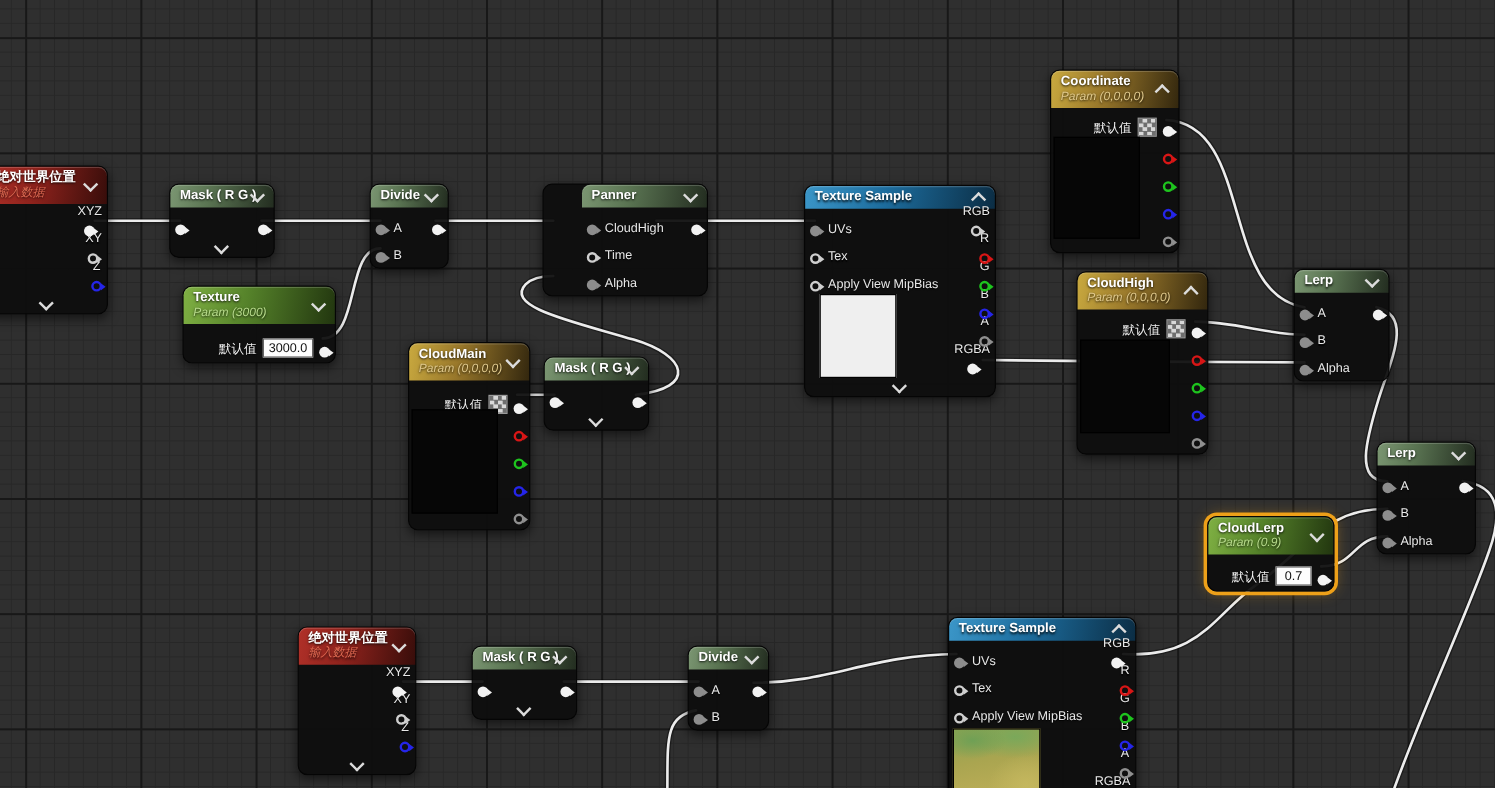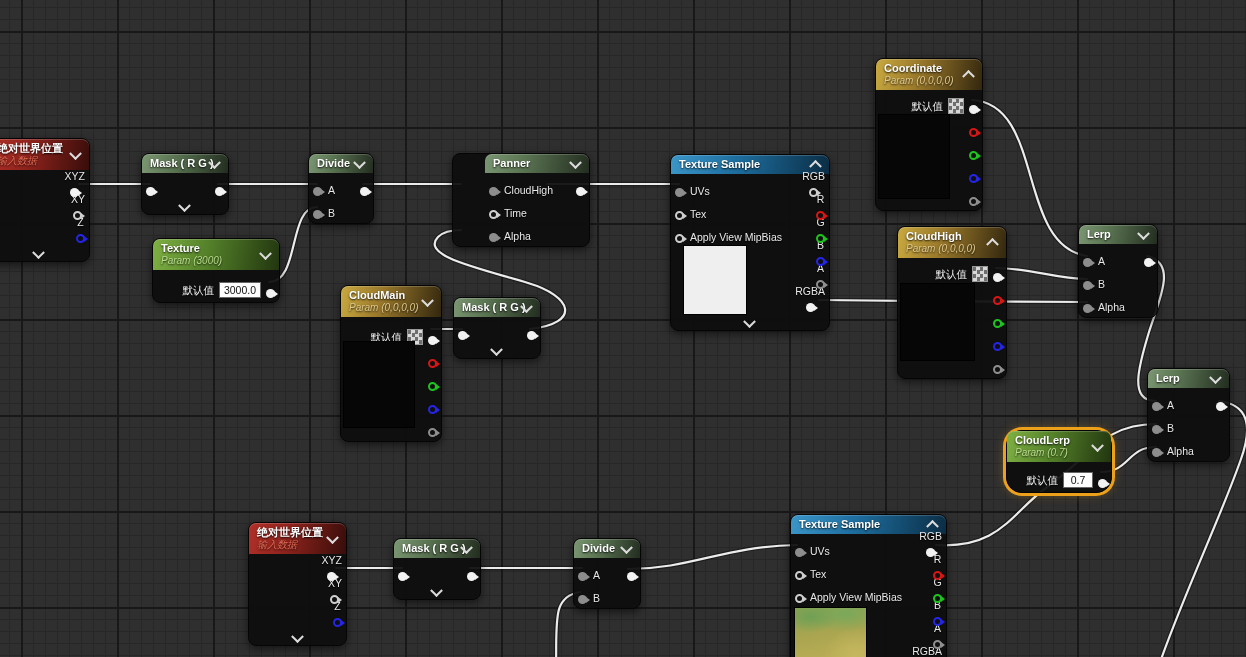--- a/index.html
+++ b/index.html
@@ -439,24 +439,24 @@
         <div class="row">
           <span class="pin p-gf"></span>
           <span class="plbl">B</span>
         </div>
         <div class="row">
           <span class="pin p-gf"></span>
           <span class="plbl">Alpha</span>
         </div>
       </div>
     </div>
-    <div class="node gparam selected" style="left: 1006px; top: 430px; width: 104px; border-radius: 16px;">
+    <div class="node gparam selected" style="left: 1006px; top: 430px; width: 104px;">
       <div class="hdr">
         <div class="title">CloudLerp</div>
-        <div class="subtitle">Param (0.7)</div>
+        <div class="subtitle">Param (0.9)</div>
         <span class="chev ch-d"></span>
       </div>
       <div class="body" style="padding-top: 2px;">
         <div class="row def">
           <span class="deflbl">默认值</span>
           <span class="valbox">0.7</span>
           <span class="pin p-wf"></span>
         </div>
       </div>
     </div>

